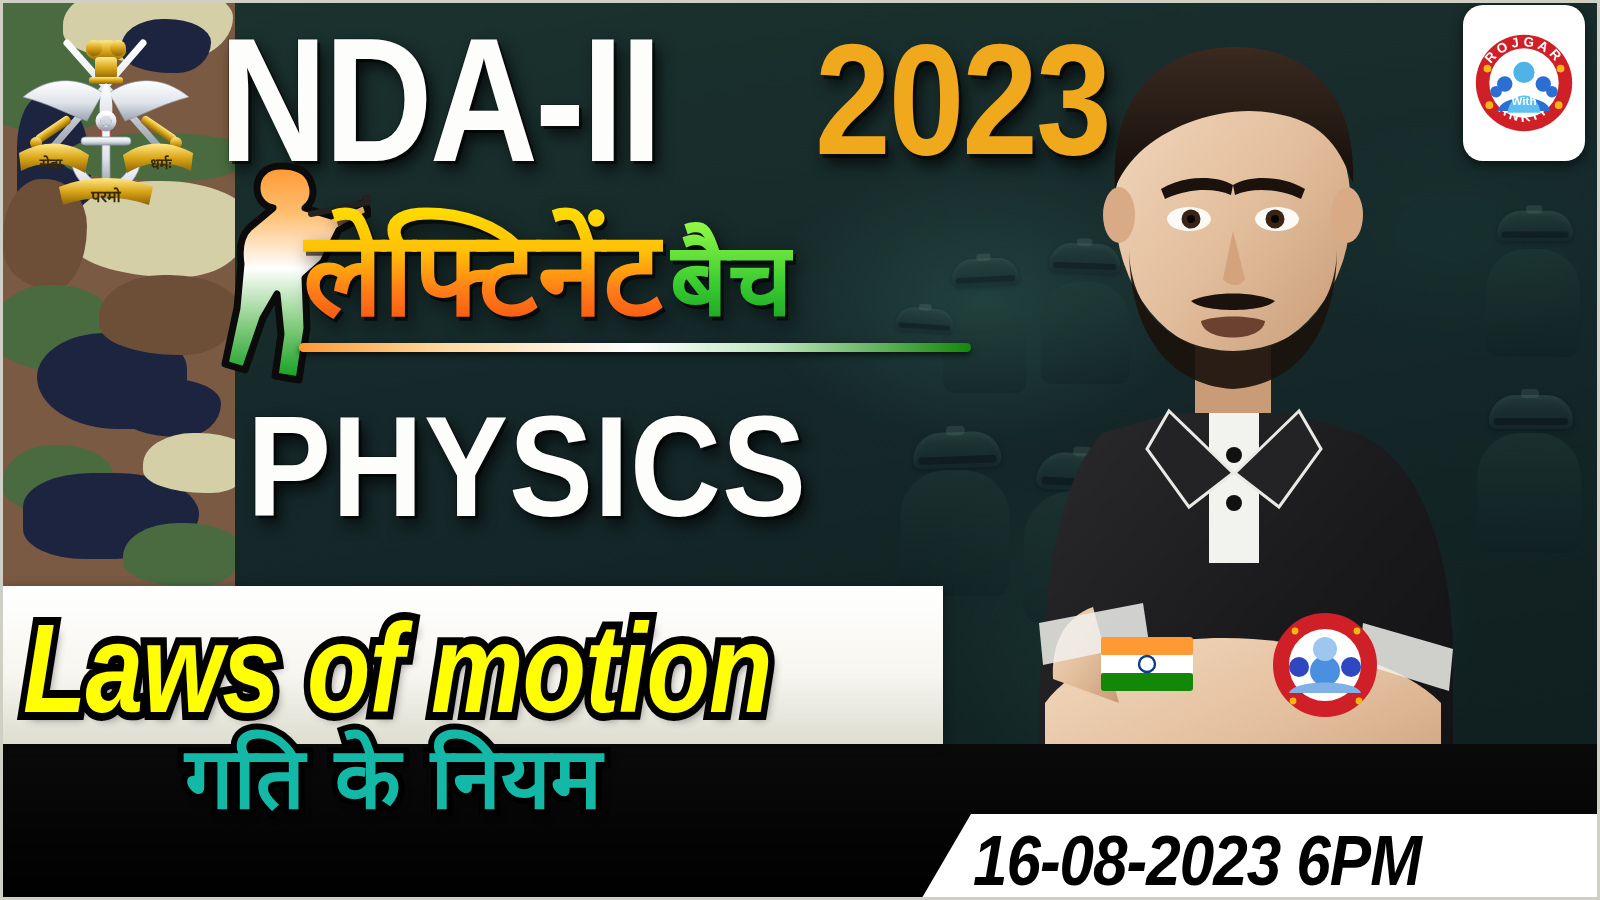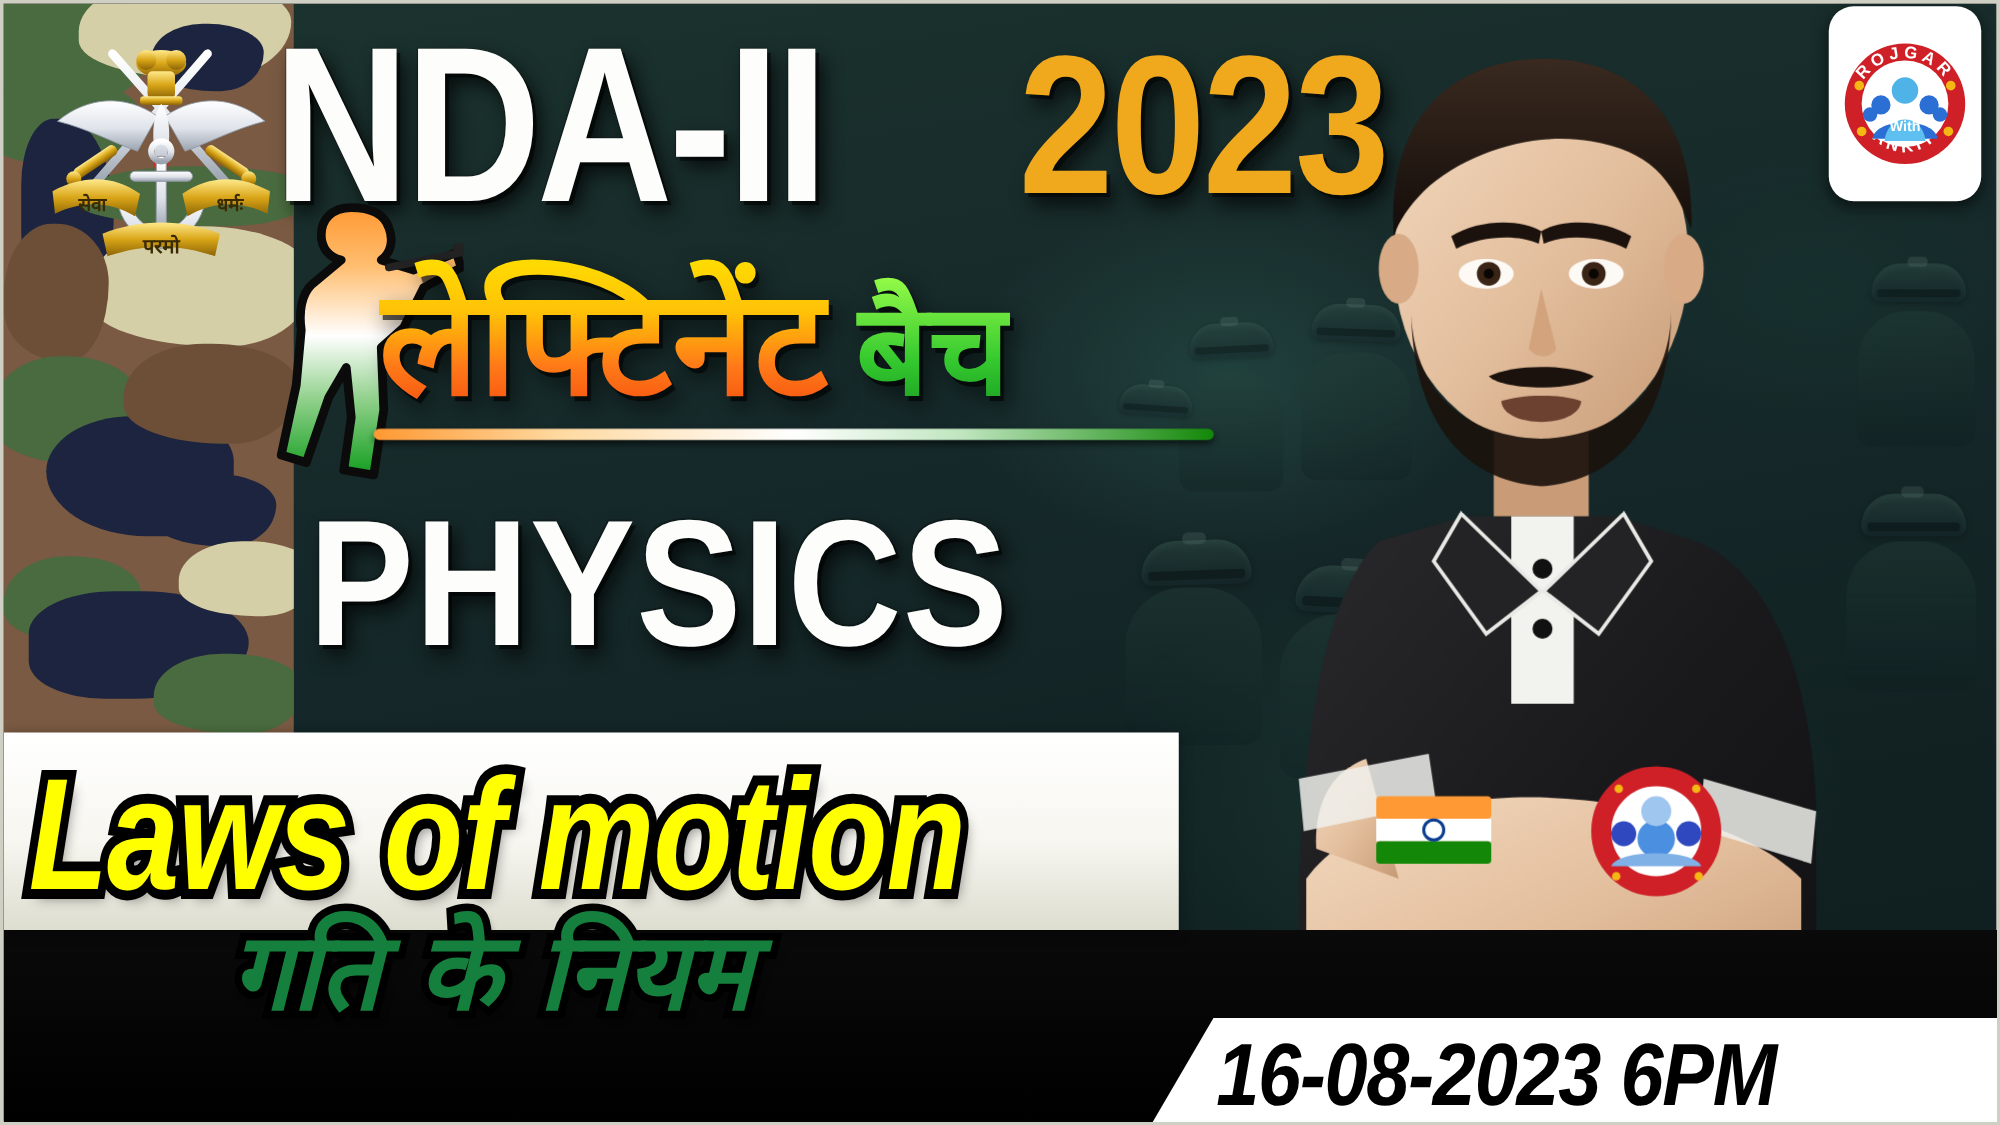--- a/index.html
+++ b/index.html
@@ -89,21 +89,21 @@
     filter:drop-shadow(3px 4px 0 rgba(0,0,0,.6)) drop-shadow(5px 7px 9px rgba(0,0,0,.55));
     display:inline-block;
     text-align:center;
   }
   .batch-sub{
     font-size:102px;line-height:1.28;font-weight:700;
     font-family:"DejaVu Sans", sans-serif;
     background:linear-gradient(180deg,#9dff4a 0%,#35c92f 55%,#0f8c1d 100%);
     -webkit-background-clip:text;background-clip:text;color:transparent;
     filter:drop-shadow(3px 4px 0 rgba(0,0,0,.6)) drop-shadow(5px 7px 9px rgba(0,0,0,.55));
-    display:inline-block;margin-left:22px;
+    display:inline-block;margin-left:7px;
   }
   .tri-underline{
     position:absolute;left:296px;top:340px;width:672px;height:9px;border-radius:5px;
     background:linear-gradient(90deg,#ff9933 0%,#ffd9a0 22%,#ffffff 50%,#bfe6bf 70%,#138808 100%);
     box-shadow:0 3px 6px rgba(0,0,0,.65);
   }
 
   
   .subject{
     position:absolute;left:244px;top:392px;
@@ -127,25 +127,24 @@
     white-space:nowrap;
   }
   .black-band{
     position:absolute;left:0;top:741px;width:1600px;height:159px;
     background:linear-gradient(180deg,#0a0a0a,#000);
   }
   .topic-hi{
     position:absolute;left:182px;top:722px;
     font-size:86px;line-height:1.25;font-weight:700;
     font-family:"DejaVu Sans", sans-serif;
-    color:#15803d;
+    color:#14b8a6;
     -webkit-text-stroke:12px #000;paint-order:stroke fill;
     text-shadow:4px 5px 8px rgba(0,0,0,.6);
     white-space:nowrap;
-    font-style:italic;
   }
 
   
   .date-banner{
     position:absolute;left:916px;top:811px;width:684px;height:89px;
     background:#ffffff;
     clip-path:polygon(52px 0, 684px 0, 684px 89px, 0 89px);
     box-shadow:0 -3px 10px rgba(0,0,0,.5);
   }
   .date-text{
@@ -203,21 +202,21 @@
     <div class="blob g" style="left:-10px;top:282px;width:120px;height:86px;"></div>
     <div class="blob n" style="left:34px;top:330px;width:150px;height:96px;border-radius:55% 45% 35% 65%;"></div>
     <div class="blob n" style="left:118px;top:376px;width:100px;height:58px;"></div>
     <div class="blob b" style="left:96px;top:272px;width:140px;height:80px;"></div>
     <div class="blob g" style="left:0px;top:442px;width:110px;height:70px;"></div>
     <div class="blob n" style="left:20px;top:470px;width:176px;height:86px;border-radius:45% 55% 60% 40%;"></div>
     <div class="blob t" style="left:140px;top:430px;width:110px;height:60px;"></div>
     <div class="blob g" style="left:120px;top:520px;width:120px;height:64px;"></div>
   </div>
 
-  <div style="position:absolute;left:31px;top:18px;width:190px;height:190px;">
+  <div style="position:absolute;left:8px;top:18px;width:190px;height:190px;">
     <svg viewBox="0 0 190 190" width="190" height="190">
       <defs>
         <linearGradient id="silver" x1="0" y1="0" x2="0" y2="1">
           <stop offset="0%" stop-color="#ffffff"></stop>
             <stop offset="55%" stop-color="#dfe3ea"></stop>
           <stop offset="100%" stop-color="#9aa3b0"></stop>
         </linearGradient>
         <linearGradient id="gold" x1="0" y1="0" x2="0" y2="1">
           <stop offset="0%" stop-color="#ffe98a"></stop>
             <stop offset="50%" stop-color="#d9a517"></stop>

